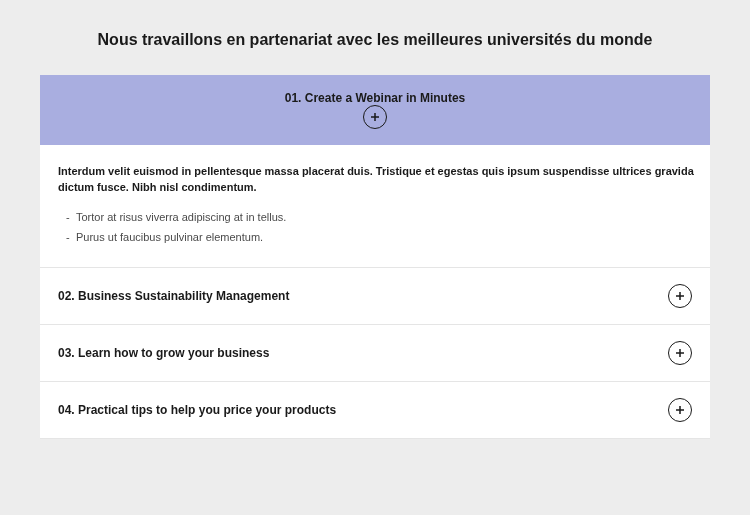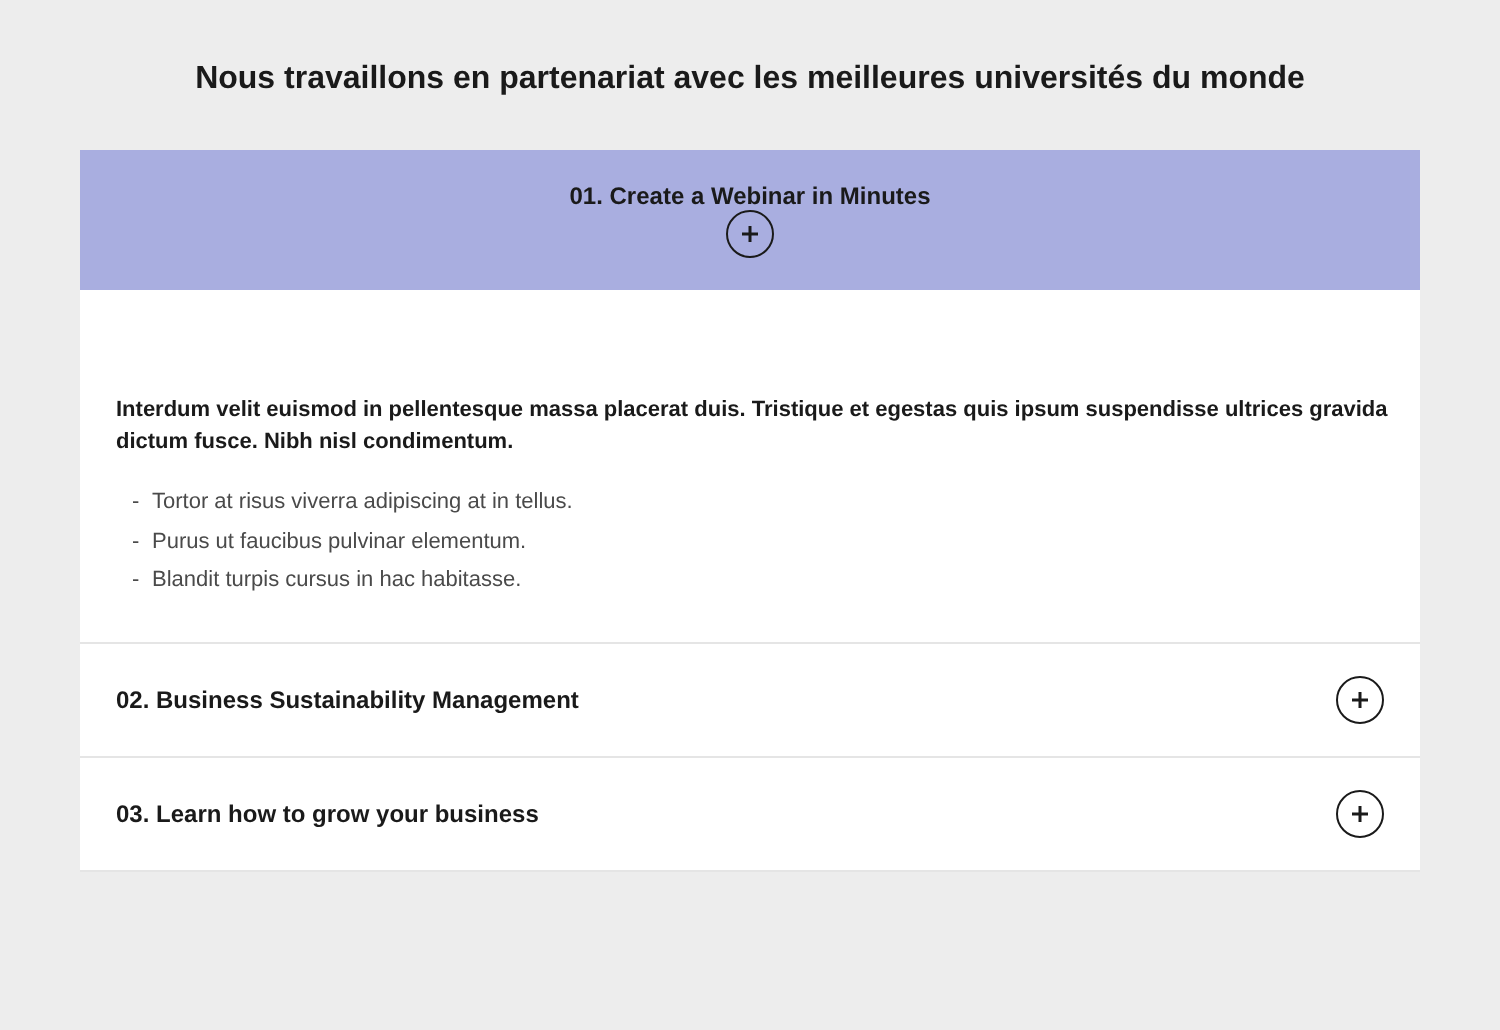--- a/index.html
+++ b/index.html
@@ -50,21 +50,20 @@
       justify-content: center;
       flex-shrink: 0;
     }
     .plus-icon svg {
       width: 10px;
       height: 10px;
     }
     .accordion-content {
       padding: 18px 6px 20px 18px;
       background: #fff;
-      margin-top: 34px;
     }
     .content-intro {
       font-size: 11px;
       font-weight: 700;
       color: #1a1a1a;
       line-height: 1.5;
       margin-bottom: 12px;
     }
     .content-list {
       list-style: none;
@@ -97,21 +96,20 @@
         <svg viewBox="0 0 10 10">
             <path d="M5 1v8M1 5h8" stroke="#1a1a1a" stroke-width="1.5" fill="none"></path>
           </svg>
       </span>
     </div>
     <div class="accordion-content">
       <p class="content-intro">Interdum velit euismod in pellentesque massa placerat duis. Tristique et egestas quis ipsum suspendisse ultrices gravida dictum fusce. Nibh nisl condimentum.</p>
       <ul class="content-list">
         <li>Tortor at risus viverra adipiscing at in tellus.</li>
         <li>Purus ut faucibus pulvinar elementum.</li>
-        <li>Blandit turpis cursus in hac habitasse.</li>
       </ul>
     </div>
   </div>
 
   <div class="accordion-item">
     <div class="accordion-header">
       <span class="accordion-title">02. Business Sustainability Management</span>
       <span class="plus-icon">
         <svg viewBox="0 0 10 10">
             <path d="M5 1v8M1 5h8" stroke="#1a1a1a" stroke-width="1.5" fill="none"></path>
@@ -124,14 +122,24 @@
     <div class="accordion-header">
       <span class="accordion-title">03. Learn how to grow your business</span>
       <span class="plus-icon">
         <svg viewBox="0 0 10 10">
             <path d="M5 1v8M1 5h8" stroke="#1a1a1a" stroke-width="1.5" fill="none"></path>
           </svg>
       </span>
     </div>
   </div>
 
+  <div class="accordion-item">
+    <div class="accordion-header">
+      <span class="accordion-title">04. Practical tips to help you price your products</span>
+      <span class="plus-icon">
+        <svg viewBox="0 0 10 10">
+            <path d="M5 1v8M1 5h8" stroke="#1a1a1a" stroke-width="1.5" fill="none"></path>
+          </svg>
+      </span>
+    </div>
+  </div>
 
 </div>
 
 </body></html>

